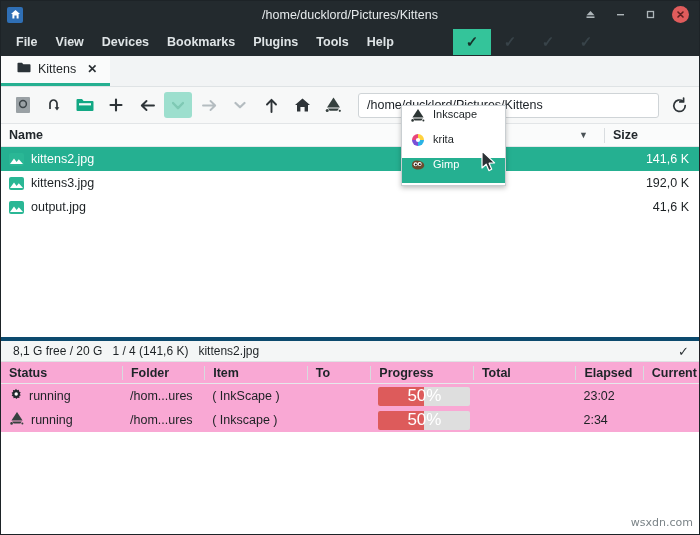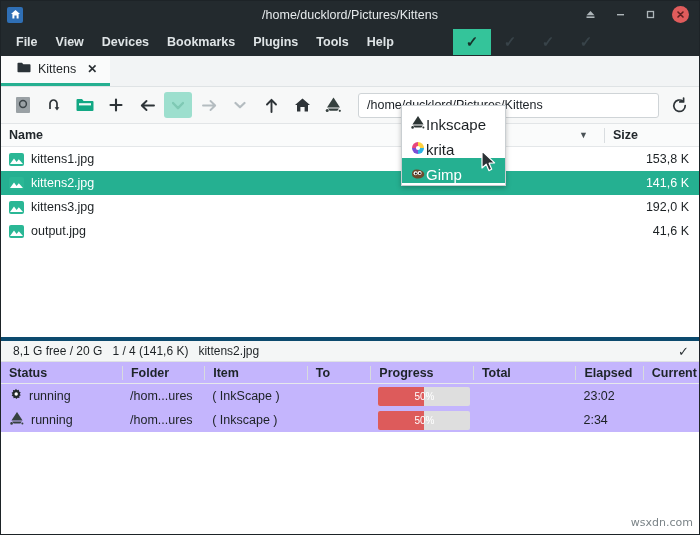--- a/index.html
+++ b/index.html
@@ -158,21 +158,21 @@
     border-top: 4px solid #0c4a6e;
     border-bottom: 1px solid #dfe2e4;
     display: flex; align-items: center;
     padding: 0 10px 0 12px;
     font-size: 12px; color: #1e2326;
     gap: 10px;
   }
   .status-check { margin-left: auto; font-size: 13px; color: #2c3336; }
 
   
-  .jobs { background: #c4b5fd; }
+  .jobs { background: #f9a8d4; }
   .jobs-hdr {
     height: 22px; display: flex; align-items: center;
     font-size: 12.5px; font-weight: bold; color: #1d2428;
     border-bottom: 1px solid #e6e9eb;
   }
   .jh { height: 14px; line-height: 14px; padding-left: 8px; border-left: 1px solid #d7dbde; }
   .jh:first-child { border-left: none; }
   .jobrow { height: 24px; display: flex; align-items: center; font-size: 12.5px; color: #1c2124; }
   .jc { padding-left: 8px; display: flex; align-items: center; gap: 6px; overflow: hidden; white-space: nowrap; }
   .c-status { width: 130px; }
@@ -184,42 +184,42 @@
   .c-elapsed{ width: 72px; }
   .c-current{ width: 60px; padding-left: 8px; }
   .pbar {
     width: 92px; height: 19px; background: #dedede;
     border-radius: 2px; position: relative; overflow: hidden;
   }
   .pfill { position: absolute; left: 0; top: 0; bottom: 0; background: #dd5b5b; }
   .ptext {
     position: absolute; left: 0; right: 0; top: 0; bottom: 0;
     display: flex; align-items: center; justify-content: center;
-    font-size: 10px; color: #ffffff;
+    font-size: 17px; color: #ffffff;
   }
   .watermark {
     position: absolute; right: 6px; bottom: 5px;
     font-size: 11px; color: #7a8387;
     font-family: "DejaVu Sans", sans-serif;
   }
 
   
   .popup {
     position: absolute; left: 400px; top: 104px;
     width: 105px;
     background: #ffffff;
     border: 1px solid #c9ced1;
     box-shadow: 0 2px 5px rgba(0,0,0,0.25);
     z-index: 50;
     padding: 2px 0;
   }
   .popup-item {
-    height: 25px; display: flex; align-items: flex-end;
-    padding-left: 8px;
-    font-size: 15px; color: #1c2124;
+    height: 25px; display: flex; align-items: flex-start;
+    gap: 7px; padding-left: 8px;
+    font-size: 11px; color: #1c2124;
   }
   .popup-item.hl { background: #25b091; color: #ffffff; }
   .cursor {
     position: absolute; left: 480px; top: 149px;
     z-index: 60; pointer-events: none;
   }
 </style>
 </head>
 <body>
 
@@ -360,29 +360,20 @@
     </div>
   </div>
 
   <div class="colhdr">
     <div class="name-col">Name</div>
     <div class="sortarrow">▼</div>
     <div class="size-col">Size</div>
   </div>
 
   <div class="filelist">
-    <div class="frow">
-      <span class="imgicon">
-        <svg width="15" height="13" viewBox="0 0 15 13">
-            <path d="M1 11 L5 5.5 L7.6 9 L9.8 6.2 L14 11 Z" fill="#ffffff"></path>
-          </svg>
-      </span>
-      <span class="fname">kittens1.jpg</span>
-      <span class="fsize">153,8 K</span>
-    </div>
     <div class="frow selected">
       <span class="imgicon">
         <svg width="15" height="13" viewBox="0 0 15 13">
             <path d="M1 11 L5 5.5 L7.6 9 L9.8 6.2 L14 11 Z" fill="#ffffff"></path>
           </svg>
       </span>
       <span class="fname">kittens2.jpg</span>
       <span class="fsize">141,6 K</span>
     </div>
     <div class="frow">

